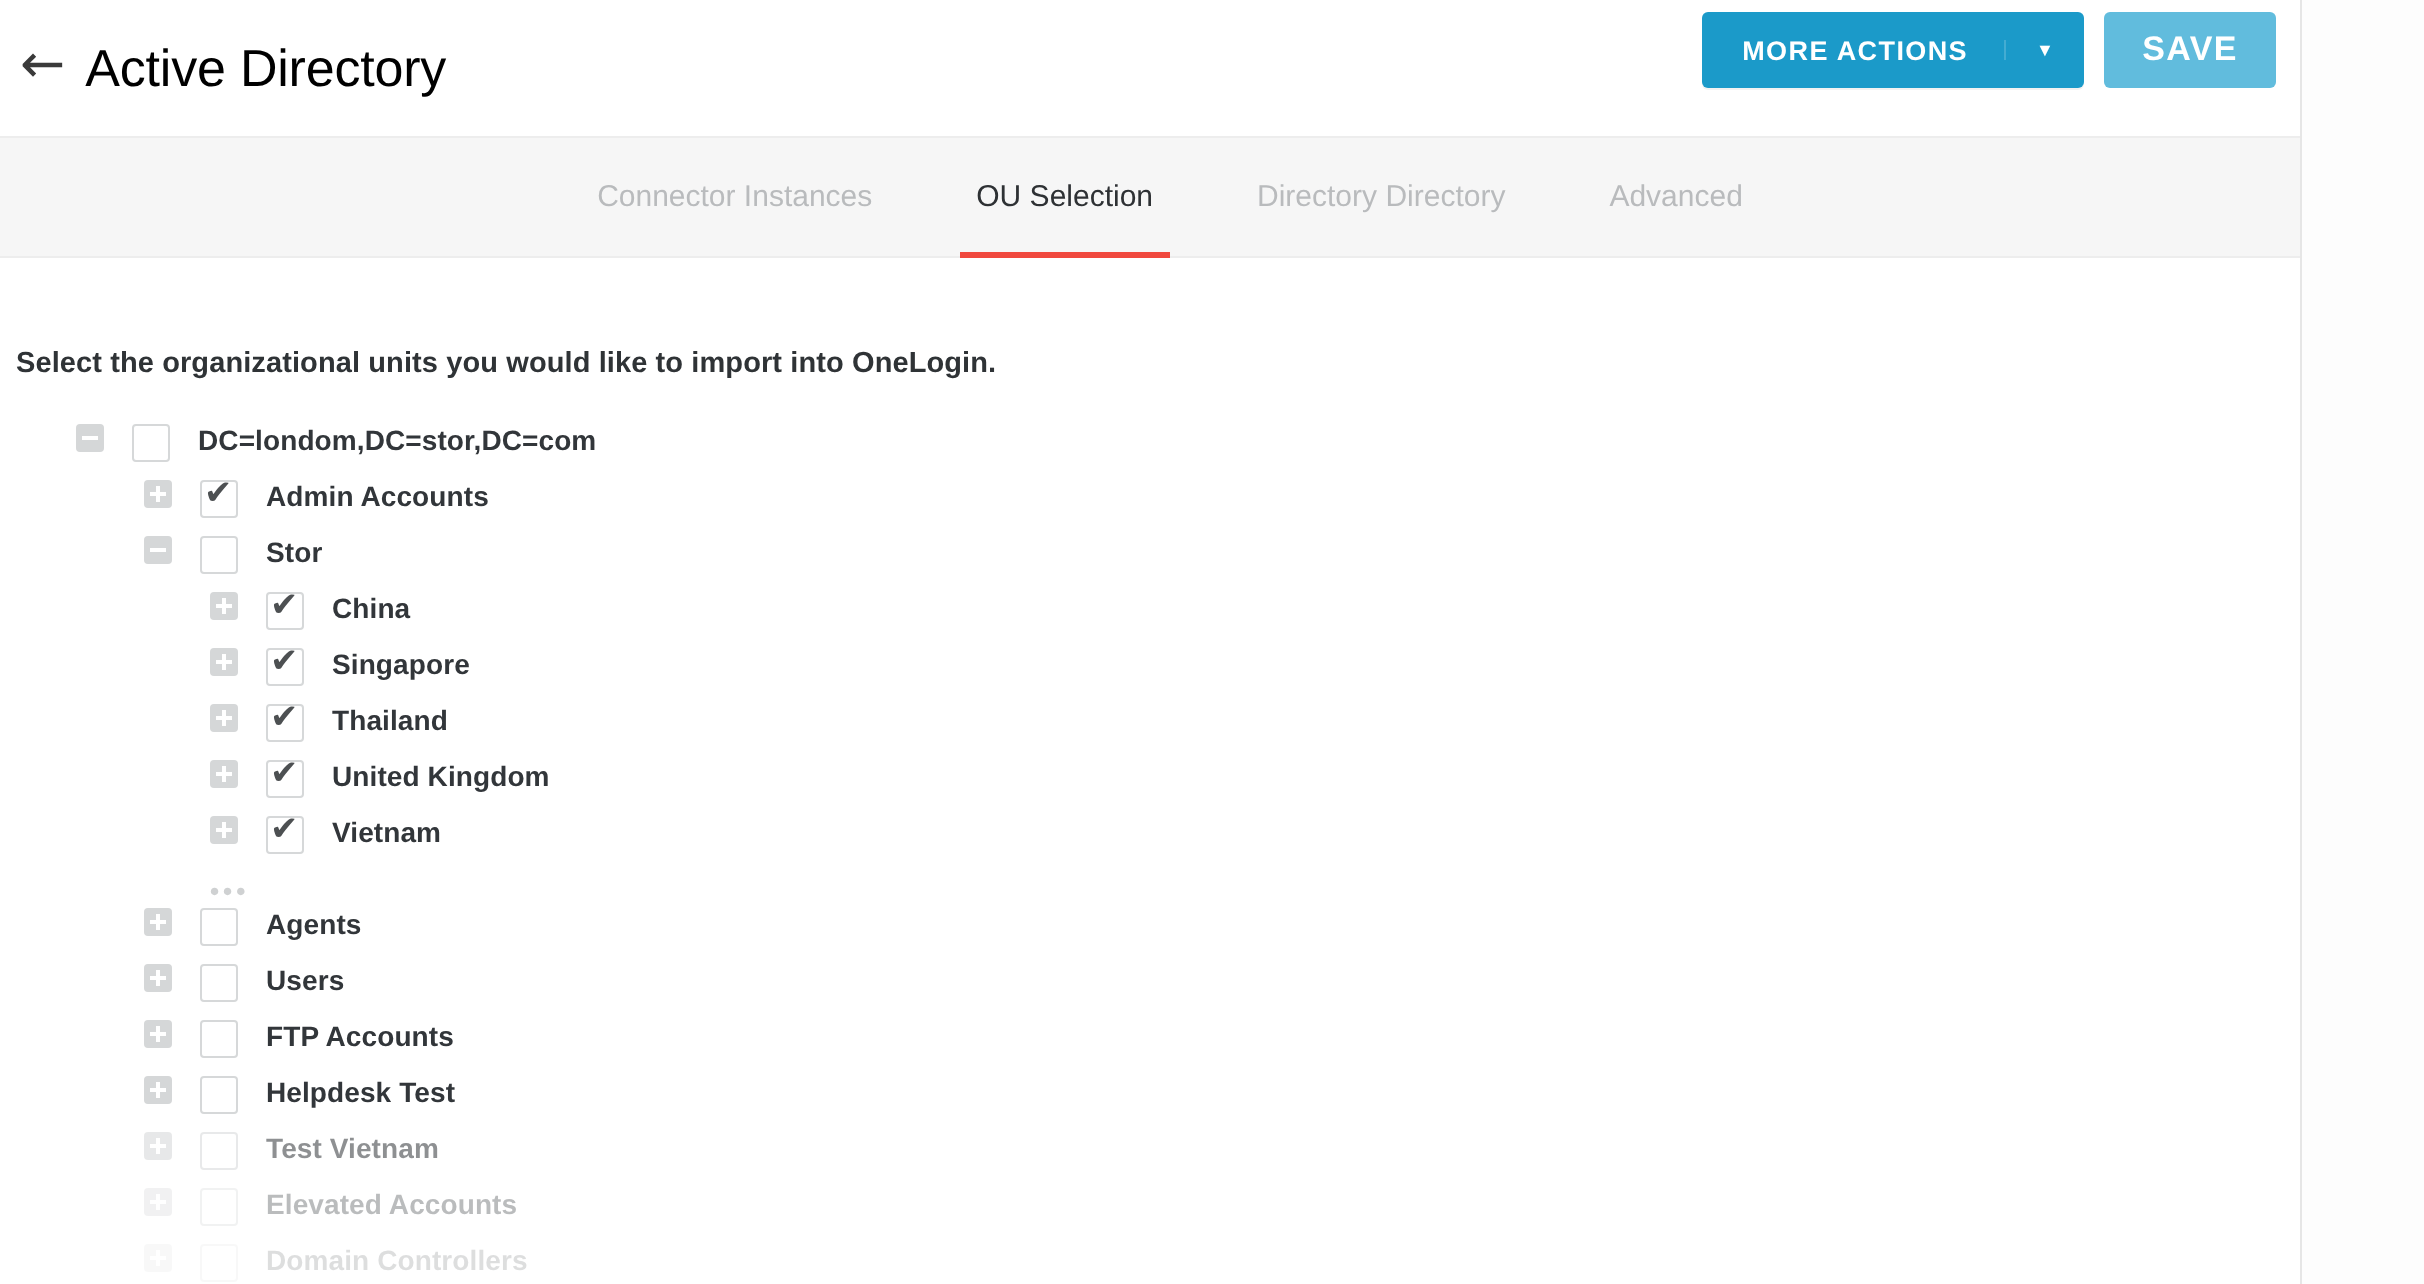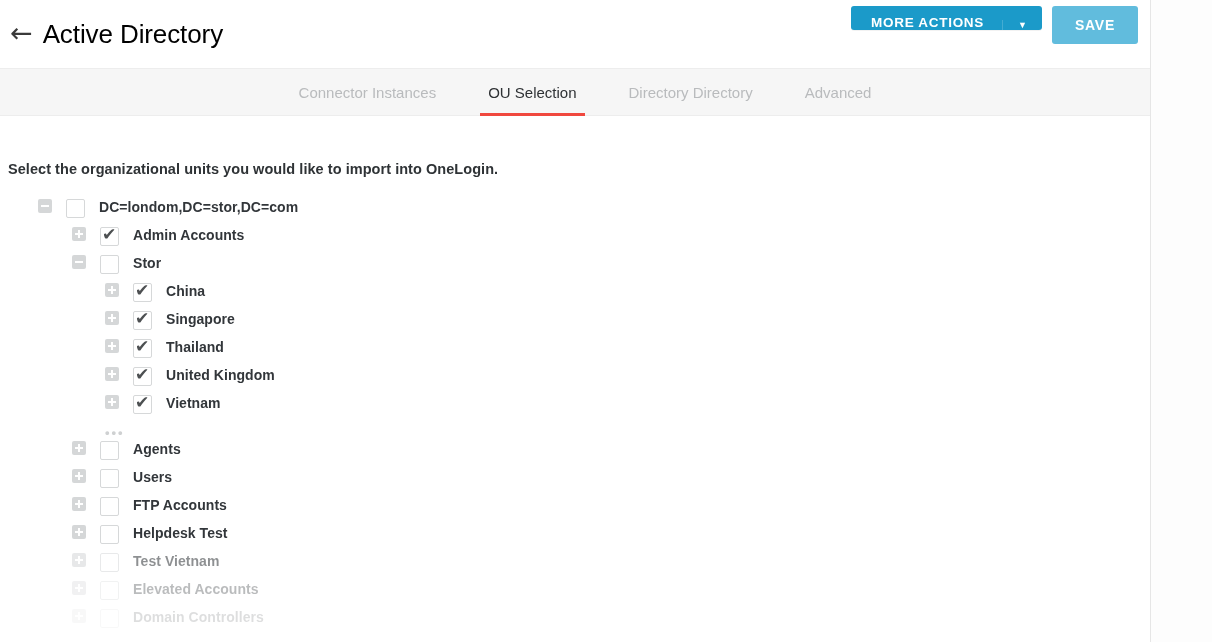--- a/index.html
+++ b/index.html
@@ -35,45 +35,45 @@
   }
   .page-title {
     font-size: 26px; color: #000000; font-weight: 400;
     letter-spacing: -0.1px; white-space: nowrap;
   }
   .header-actions {
     position: absolute; right: 12px; top: 6px;
     display: flex; align-items: flex-start; gap: 10px;
   }
   .btn-more {
-    display: flex; align-items: flex-end; height: 24px;
+    display: flex; align-items: center; height: 38px;
     background: #1b9ac9; border-radius: 3px; overflow: hidden;
     cursor: pointer; box-shadow: 0 1px 0 rgba(0,0,0,0.05);
   }
   .btn-more-label {
     display: flex; align-items: center; padding: 0 18px 0 20px;
     color: #ffffff; font-size: 13.5px; font-weight: bold;
     letter-spacing: 0.7px; white-space: nowrap;
   }
   .btn-more-caret {
     display: flex; align-items: center; justify-content: center;
     width: 40px; border-left: 1px solid rgba(255,255,255,0.18);
     color: #ffffff; font-size: 9px; cursor: pointer;
   }
   .btn-save {
     display: flex; align-items: center; justify-content: center;
     height: 38px; min-width: 86px; padding: 0 18px;
     background: #61bcdd; border-radius: 3px;
-    color: #ffffff; font-size: 14px; font-weight: bold;
+    color: #ffffff; font-size: 17px; font-weight: bold;
     letter-spacing: 0.7px; cursor: pointer;
   }
 
   
   .tabbar {
-    position: relative; height: 48px; background: #f6f6f6;
+    position: relative; height: 61px; background: #f6f6f6;
     border-top: 1px solid #ededed; border-bottom: 1px solid #ededed;
     display: flex; align-items: stretch; justify-content: center;
     padding-left: 20px;
   }
   .tab {
     position: relative; display: flex; align-items: center;
     padding: 0 26px; font-size: 15px; color: #b9bbbd;
     cursor: pointer; white-space: nowrap;
   }
   .tab.active { color: #2e3134; font-weight: normal; }

